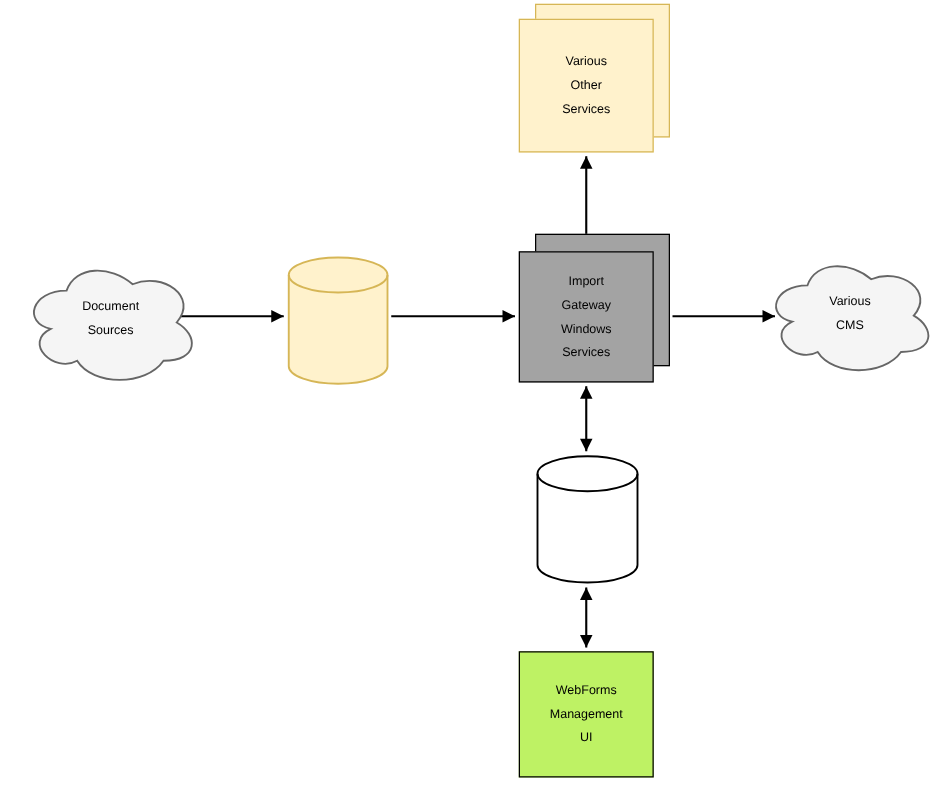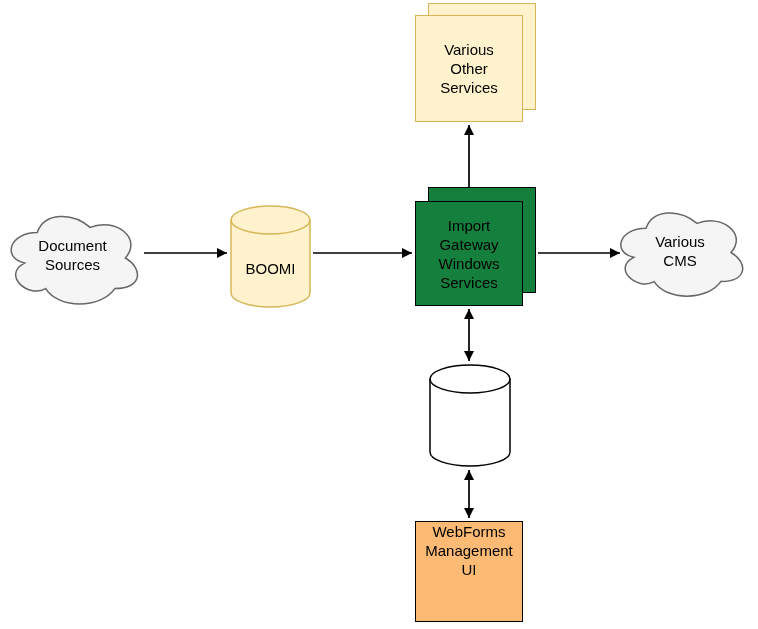--- a/index.html
+++ b/index.html
@@ -6,30 +6,30 @@
   html,body{margin:0;padding:0;background:#FFFFFF;}
   .canvas{
     position:relative;width:758px;height:629px;background:#FFFFFF;
     font-family:"Liberation Sans","DejaVu Sans",sans-serif;
     color:#000000;overflow:hidden;
   }
   .edges{position:absolute;left:0;top:0;}
   .edge{stroke:#000000;stroke-width:1.7;}
   .node{position:absolute;}
   .label{
-    font-size:15px;line-height:19px;text-align:center;
+    font-size:10px;line-height:19px;text-align:center;
     white-space:pre-line;color:#000000;
   }
   
   .stack{position:absolute;}
   .sq{position:absolute;width:108px;box-sizing:border-box;}
   .sq.back{left:13px;top:0;}
   .sq.front{left:0;display:flex;align-items:center;justify-content:center;}
   .stack.yellow .sq{background:#FFF2CC;border:1.5px solid #D6B656;}
-  .stack.white .sq{background:#15803d;border:1.5px solid #000000;}
+  .stack.white .sq{background:#a3a3a3;border:1.5px solid #000000;}
   
   .cloud-path{fill:#F5F5F5;stroke:#666666;stroke-width:1.5;vector-effect:non-scaling-stroke;}
   .cyl-yellow{fill:#FFF2CC;stroke:#D6B656;}
   .cyl-white{fill:#FFFFFF;stroke:#000000;}
   .cyl-path{stroke-width:1.5;}
   .cyl-lid{fill:none;}
   .shape-svg{position:absolute;left:0;top:0;overflow:visible;}
   .overlay{position:absolute;display:flex;align-items:center;justify-content:center;}
 </style>
 </head>
@@ -56,38 +56,35 @@
 
   <div class="stack yellow" style="left:415px;top:3px;width:122px;height:120px;">
     <div class="sq back" style="height:107px;"></div>
     <div class="sq front" style="top:12px;height:107px;">
       <div class="label">Various
 Other
 Services</div>
     </div>
   </div>
 
-  <div class="node" style="left:2px;top:207px;width:141px;height:102px;">
+  <div class="node" style="left:18px;top:207px;width:141px;height:102px;">
     <svg class="shape-svg" width="141" height="102" viewBox="0 0 100 72" preserveAspectRatio="none">
       <path class="cloud-path" d="M25,18 C5,18 0,36 16,39.6 C0,47.5 18,64.8 31,57.6 C40,72 70,72 80,57.6 C100,57.6 100,43.2 87.5,36 C100,21.6 80,7.2 62.5,14.4 C50,3.6 30,3.6 25,18 Z"></path>
     </svg>
     <div class="overlay" style="left:0;top:0;right:0;bottom:6px;">
       <div class="label">Document
 Sources</div>
     </div>
   </div>
 
   <div class="node" style="left:230px;top:205px;width:81px;height:103px;">
     <svg class="shape-svg" width="81" height="103" viewBox="0 0 81 103">
       <path class="cyl-path cyl-yellow" d="M1,15 A39.5,14 0 0 1 80,15 L80,88 A39.5,14 0 0 1 1,88 Z"></path>
       <path class="cyl-path cyl-yellow cyl-lid" d="M1,15 A39.5,14 0 0 0 80,15"></path>
     </svg>
-    <div class="overlay" style="left:0;top:26px;right:0;bottom:2px;">
-      <div class="label">BOOMI</div>
-    </div>
   </div>
 
   <div class="stack white" style="left:415px;top:187px;width:122px;height:120px;">
     <div class="sq back" style="height:106px;"></div>
     <div class="sq front" style="top:14px;height:105px;">
       <div class="label">Import
 Gateway
 Windows
 Services</div>
     </div>
@@ -103,19 +100,19 @@
     </div>
   </div>
 
   <div class="node" style="left:429px;top:364px;width:82px;height:103px;">
     <svg class="shape-svg" width="82" height="103" viewBox="0 0 82 103">
       <path class="cyl-path cyl-white" d="M1,15 A40,14 0 0 1 81,15 L81,88 A40,14 0 0 1 1,88 Z"></path>
       <path class="cyl-path cyl-white cyl-lid" d="M1,15 A40,14 0 0 0 81,15"></path>
     </svg>
   </div>
 
-  <div class="node" style="left:415px;top:521px;width:108px;height:101px;box-sizing:border-box;background:#fdba74;border:1.5px solid #000000;display:flex;justify-content:center;">
+  <div class="node" style="left:415px;top:521px;width:108px;height:101px;box-sizing:border-box;background:#bef264;border:1.5px solid #000000;display:flex;align-items:center;justify-content:center;">
     <div class="label">WebForms
 Management
 UI</div>
   </div>
 
 </div>
 
 </body></html>

